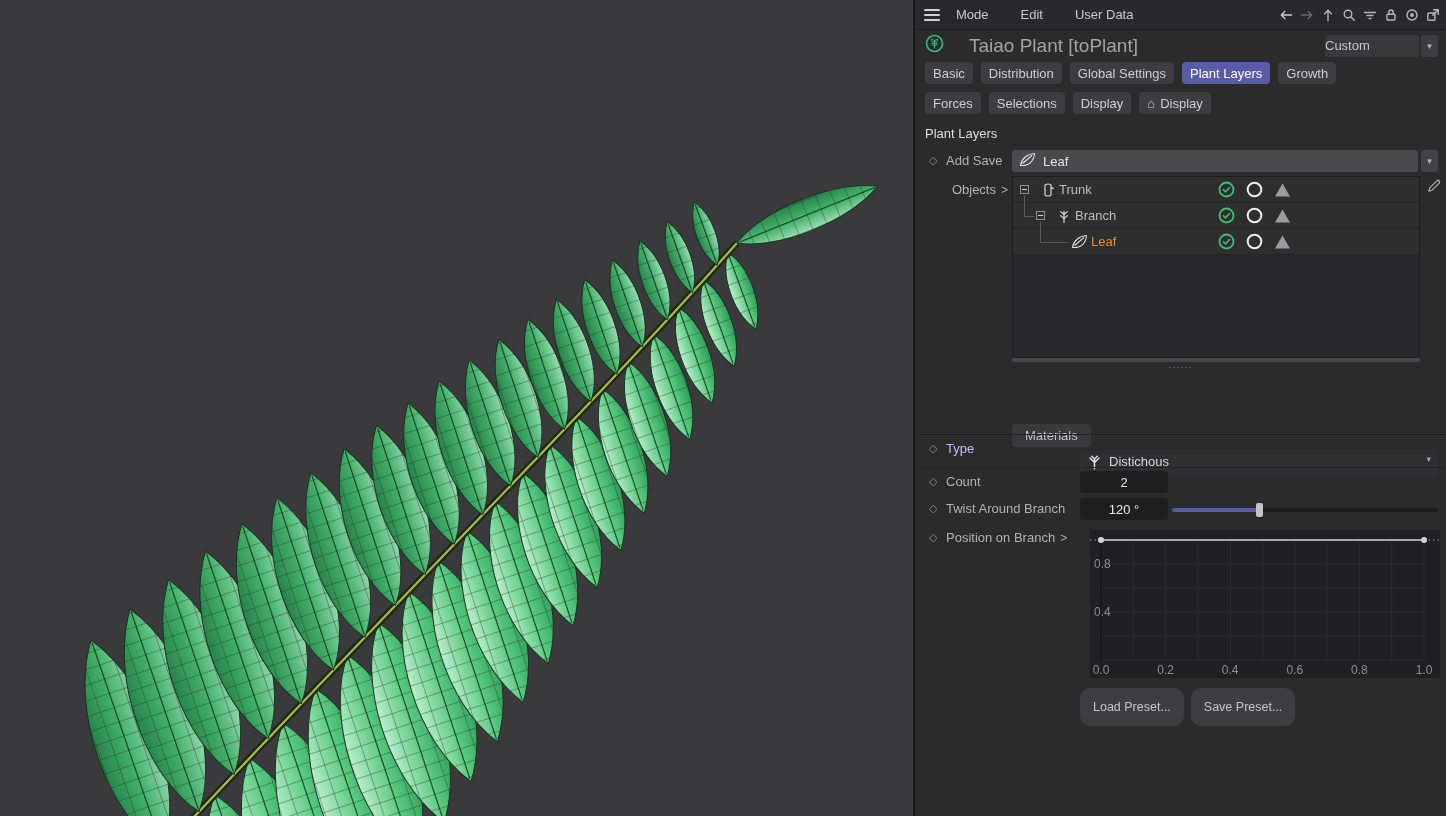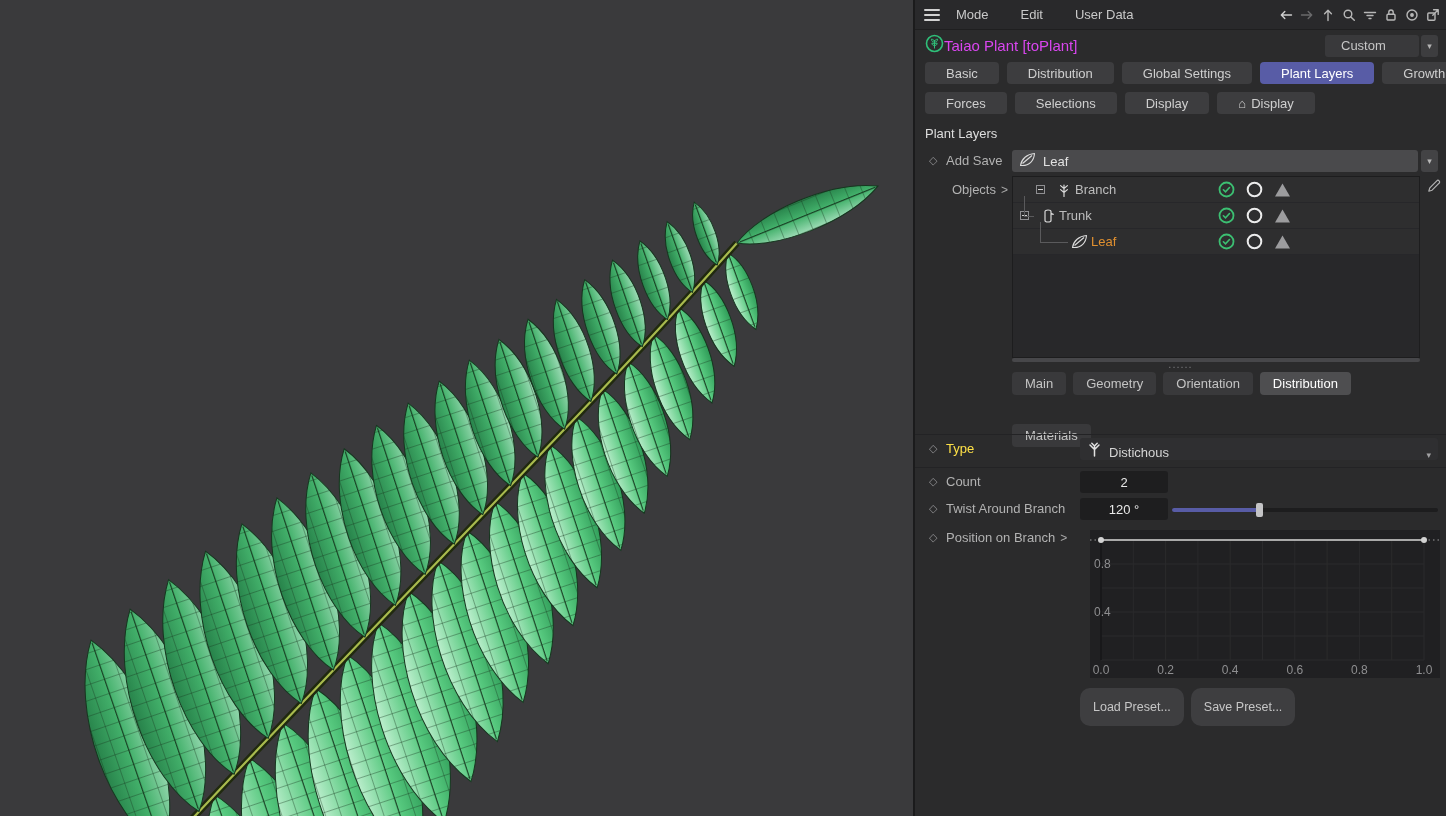--- a/index.html
+++ b/index.html
@@ -16,39 +16,39 @@
   .panel{position:absolute;left:915px;top:0;width:531px;height:816px;background:#2b2b2c;color:#c9c9c9}
   .menubar{position:absolute;left:0;right:0;top:0;height:30px;background:#29292b;border-bottom:1px solid #1f1f20;
     display:flex;align-items:center;padding:0 4px 0 9px;gap:16px}
   .burger{width:16px;height:12px;display:flex;flex-direction:column;justify-content:space-between;cursor:pointer}
   .burger i{display:block;height:2px;background:#d2d2d2;border-radius:1px}
   .menu-item{font-size:13px;color:#c9c9c9;cursor:default}
   .nav-icons{margin-left:auto;display:flex;gap:2px}
   .nav-icon{width:19px;height:19px;display:flex;align-items:center;justify-content:center}
 
   .objheader{position:absolute;left:0;right:0;top:31px;height:29px;display:flex;align-items:center;padding:0 8px 0 10px}
-  .obj-title{margin-left:0;font-size:15px;color:#d946ef}
+  .obj-title{margin-left:25px;font-size:19px;color:#a3a3a3}
   .preset-field{margin-left:auto;width:94px;height:22px;background:#39393b;border-radius:3px;
-    font-size:13px;color:#c6c6c6;line-height:22px;padding-left:16px}
+    font-size:13px;color:#c6c6c6;line-height:22px;padding-left:0}
   .dd-btn{width:17px;height:22px;background:#3d3d3f;border-radius:3px;margin-left:2px;
     display:flex;align-items:center;justify-content:center;color:#b4b4b4;font-size:9px}
 
   .tabs{position:absolute;left:10px;right:6px;top:62px}
   .tabrow{display:flex;gap:8px;margin-bottom:8px}
-  .tab{height:22px;padding:0 21px;background:#3d3d3f;border-radius:4px;font-size:13px;color:#cfcfcf;
+  .tab{height:22px;padding:0 8px;background:#3d3d3f;border-radius:4px;font-size:13px;color:#cfcfcf;
     display:flex;align-items:center;gap:5px;cursor:pointer;white-space:nowrap}
   .tab.active{background:#585ca6;color:#fff}
   .tab .tab-ico{font-size:13px;line-height:1}
 
   .section-heading{position:absolute;left:10px;top:126px;font-size:13px;color:#dedede}
 
   .prow{position:absolute;left:0;right:0;height:24px}
   .diamond{position:absolute;left:14px;top:4px;color:#909092;font-size:11px}
   .plabel{position:absolute;left:31px;top:3px;font-size:13px;color:#b2b2b2;white-space:nowrap}
-  .plabel.orange{color:#fde047}
+  .plabel.orange{color:#c4b5fd}
   .chev{color:#a9a9a9;font-size:12px;margin-left:5px}
 
   .addpart-field{position:absolute;left:97px;top:0;width:406px;height:22px;background:#4a4a4c;border-radius:3px;
     display:flex;align-items:center;gap:7px;padding:0 7px;font-size:13px;color:#e2e2e2}
   .addpart-arrow{position:absolute;left:506px;top:0;width:17px;height:22px;background:#434345;border-radius:3px;
     display:flex;align-items:center;justify-content:center;color:#b8b8b8;font-size:9px}
 
   .objects-label{position:absolute;left:0;top:182px;width:93px;text-align:right;font-size:13px;color:#b2b2b2}
 
   .tree{position:absolute;left:97px;top:176px;width:408px;height:182px;background:#28282a;border:1px solid #1d1d1e}
@@ -67,22 +67,22 @@
 
   .subtabs{position:absolute;left:97px;display:flex;gap:7px}
   .subtab{height:23px;padding:0 13px;background:#39393b;border-radius:4px;font-size:13px;color:#c4c4c4;
     display:flex;align-items:center;cursor:pointer}
   .subtab.active{background:#4e4e50;color:#fff}
 
   .sep{position:absolute;left:0;right:0;height:1px;background:#232325}
 
   .ifield{position:absolute;top:0;height:22px;background:#1e1e1f;border:none;border-radius:3px;
     color:#e8e8e8;font-size:13px;text-align:center;font-family:inherit}
-  .dropdown{position:absolute;left:165px;top:0;width:358px;height:22px;background:#2f2f31;border-radius:3px;
-    display:flex;align-items:flex-end;gap:7px;padding:0 20px 0 7px;font-size:13px;color:#d6d6d6}
+  .dropdown{position:absolute;left:165px;top:16px;width:358px;height:22px;background:#2f2f31;border-radius:3px;
+    display:flex;align-items:flex-start;gap:7px;padding:0 20px 0 7px;font-size:13px;color:#d6d6d6}
   .dropdown .dd-caret{position:absolute;right:7px;color:#a2a2a4;font-size:9px}
 
   .slider{position:absolute;left:257px;top:7px;width:266px;height:10px}
   .slider-track{position:absolute;left:0;right:0;top:3px;height:4px;background:#1d1d1e;border-radius:2px}
   .slider-fill{position:absolute;left:0;top:3px;height:4px;background:#585ca6;border-radius:2px}
   .slider-knob{position:absolute;top:-2px;width:7px;height:14px;background:#c4c4c6;border-radius:2px}
 
   .graph{position:absolute;left:175px;top:530px;width:350px;height:148px}
   .graph svg{font-family:"Liberation Sans","DejaVu Sans",sans-serif}
 
@@ -434,52 +434,52 @@
       </div>
       <div class="addpart-arrow">▾</div>
     </div>
 
     <div class="objects-label">
       <span>Objects</span><span class="chev">&gt;</span>
     </div>
 
     <div id="tree" class="tree">
         <div class="tree-row">
+          <div class="expander" style="left: 7px;"></div>
+          <span class="tree-ico" style="left: 26px;">
+            <svg width="16" height="16" viewBox="0 0 16 16" fill="none" stroke="#d8d8d8" stroke-width="1.2" stroke-linecap="round">
+              <path d="M5 3.5C5 2.7 6.3 2 8 2s3 .7 3 1.5M5 3.5v9c0 .8 1.3 1.5 3 1.5s3-.7 3-1.5v-9M11 5.2l2.2 1.2"></path>
+            </svg>
+          </span>
+          <span class="tree-name" style="left: 46px;">Trunk</span>
+          <span class="status" style="left: 205px;">
+            <svg width="17" height="17" viewBox="0 0 17 17" fill="none">
+              <circle cx="8.5" cy="8.5" r="7" stroke="#3cbf72" stroke-width="1.8"></circle>
+              <path d="M5.4 8.8l2.1 2.1 4-4.4" stroke="#3cbf72" stroke-width="1.6" fill="none" stroke-linecap="round"></path>
+            </svg>
+          </span>
+          <span class="status" style="left: 233px;">
+            <svg width="17" height="17" viewBox="0 0 17 17" fill="none">
+              <circle cx="8.5" cy="8.5" r="6.8" stroke="#ececec" stroke-width="2"></circle>
+            </svg>
+          </span>
+          <span class="status" style="left: 261px;">
+            <svg width="17" height="16" viewBox="0 0 17 16">
+              <path d="M8.5 1.5L16 14.5H1z" fill="#9c9c9e"></path>
+            </svg>
+          </span>
+        </div>
+        <div class="tree-row">
           <div class="expander" style="left: 23px;"></div>
           <span class="tree-ico" style="left: 42px;">
             <svg width="16" height="16" viewBox="0 0 16 16" fill="none" stroke="#d8d8d8" stroke-width="1.2" stroke-linecap="round">
               <path d="M8 14.5V3M8 6.5L4.6 3.6M8 6.5l3.4-2.9M8 10.5L4.6 7.6M8 10.5l3.4-2.9"></path>
             </svg>
           </span>
           <span class="tree-name" style="left: 62px;">Branch</span>
-          <span class="status" style="left: 205px;">
-            <svg width="17" height="17" viewBox="0 0 17 17" fill="none">
-              <circle cx="8.5" cy="8.5" r="7" stroke="#3cbf72" stroke-width="1.8"></circle>
-              <path d="M5.4 8.8l2.1 2.1 4-4.4" stroke="#3cbf72" stroke-width="1.6" fill="none" stroke-linecap="round"></path>
-            </svg>
-          </span>
-          <span class="status" style="left: 233px;">
-            <svg width="17" height="17" viewBox="0 0 17 17" fill="none">
-              <circle cx="8.5" cy="8.5" r="6.8" stroke="#ececec" stroke-width="2"></circle>
-            </svg>
-          </span>
-          <span class="status" style="left: 261px;">
-            <svg width="17" height="16" viewBox="0 0 17 16">
-              <path d="M8.5 1.5L16 14.5H1z" fill="#9c9c9e"></path>
-            </svg>
-          </span>
-        </div>
-        <div class="tree-row">
-          <div class="expander" style="left: 7px;"></div>
-          <span class="tree-ico" style="left: 26px;">
-            <svg width="16" height="16" viewBox="0 0 16 16" fill="none" stroke="#d8d8d8" stroke-width="1.2" stroke-linecap="round">
-              <path d="M5 3.5C5 2.7 6.3 2 8 2s3 .7 3 1.5M5 3.5v9c0 .8 1.3 1.5 3 1.5s3-.7 3-1.5v-9M11 5.2l2.2 1.2"></path>
-            </svg>
-          </span>
-          <span class="tree-name" style="left: 46px;">Trunk</span>
           <span class="status" style="left: 205px;">
             <svg width="17" height="17" viewBox="0 0 17 17" fill="none">
               <circle cx="8.5" cy="8.5" r="7" stroke="#3cbf72" stroke-width="1.8"></circle>
               <path d="M5.4 8.8l2.1 2.1 4-4.4" stroke="#3cbf72" stroke-width="1.6" fill="none" stroke-linecap="round"></path>
             </svg>
           </span>
           <span class="status" style="left: 233px;">
             <svg width="17" height="17" viewBox="0 0 17 17" fill="none">
               <circle cx="8.5" cy="8.5" r="6.8" stroke="#ececec" stroke-width="2"></circle>
             </svg>
@@ -520,26 +520,20 @@
         <div class="tline" style="left: 27px; top: 45px; width: 1px; height: 21px;"></div>
         <div class="tline" style="left: 27px; top: 65px; width: 28px; height: 1px;"></div>
       </div>
     <div class="pencil" id="pencil"><svg width="16" height="16" viewBox="0 0 16 16" fill="none" stroke="#b4b4b4" stroke-width="1.2" stroke-linejoin="round">
           <path d="M2.8 13.2l1-3.4 7-7c.6-.6 1.7-.6 2.3 0 .7.7.7 1.8 0 2.4l-7 7-3.3 1z"></path>
         </svg></div>
 
     <div class="hscroll"></div>
     <div class="grip">......</div>
 
-    <div id="subtabs-row1" class="subtabs" style="top:372px">
-        <div class="subtab">Main</div>
-        <div class="subtab">Geometry</div>
-        <div class="subtab">Orientation</div>
-        <div class="subtab active">Distribution</div>
-      </div>
     <div id="subtabs-row2" class="subtabs" style="top:424px">
         <div class="subtab">Materials</div>
       </div>
 
     <div class="sep" style="top:434px"></div>
 
     <div class="prow" style="top:438px">
       <span class="diamond">◇</span>
       <span class="plabel orange">Type</span>
       <div class="dropdown">

